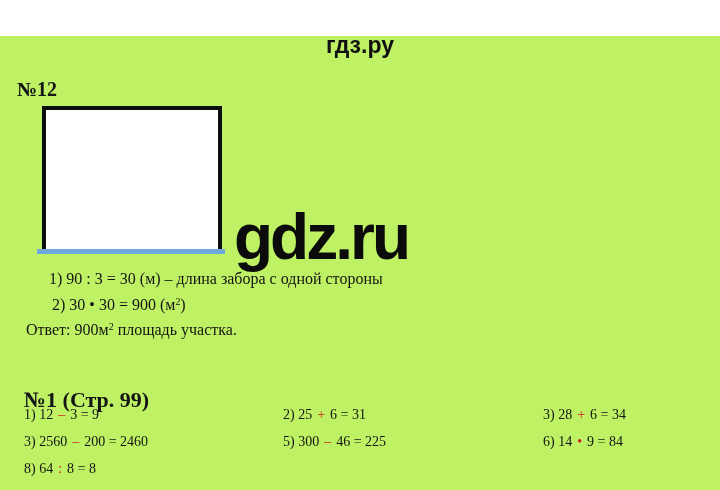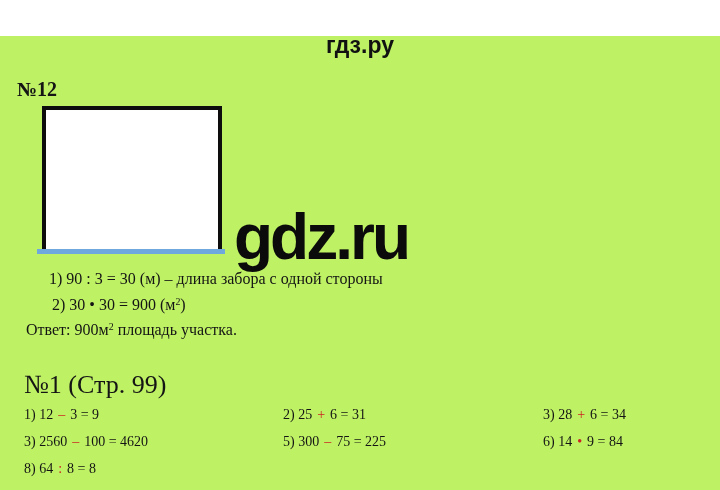--- a/index.html
+++ b/index.html
@@ -80,23 +80,23 @@
   sup.sq {
     font-size: 0.62em;
     line-height: 0;
     position: relative;
     top: -0.55em;
     vertical-align: baseline;
   }
   .task1-title {
     position: absolute;
     left: 24px;
-    top: 336px;
-    font-weight: normal;
-    font-size: 26px;
+    top: 351px;
+    font-weight: bold;
+    font-size: 22px;
     line-height: 25px;
     white-space: nowrap;
   }
   .equations-grid {
     position: absolute;
     left: 24px;
     top: 365px;
     width: 690px;
     display: grid;
     grid-template-columns: 259px 260px auto;
@@ -140,22 +140,22 @@
   <div class="step step-2"><span>2) 30 • 30 = 900 (м</span><sup class="sq">2</sup><span>)</span></div>
 
   <div class="step answer-line"><span>Ответ: 900м</span><sup class="sq">2</sup><span> площадь участка.</span></div>
 
   <div class="task1-title">№1 (Стр. 99)</div>
 
   <div class="equations-grid">
     <div class="eq"><span>1) 12</span><span class="op" style="color: rgb(204, 35, 33);">–</span><span>3 = 9</span></div>
     <div class="eq"><span>2) 25</span><span class="op" style="color: rgb(204, 35, 33);">+</span><span>6 = 31</span></div>
     <div class="eq"><span>3) 28</span><span class="op" style="color: rgb(204, 35, 33);">+</span><span>6 = 34</span></div>
-    <div class="eq"><span>3) 2560</span><span class="op" style="color: rgb(204, 35, 33);">–</span><span>100 = 4620</span></div>
-    <div class="eq"><span>5) 300</span><span class="op" style="color: rgb(204, 35, 33);">–</span><span>75 = 225</span></div>
+    <div class="eq"><span>3) 2560</span><span class="op" style="color: rgb(204, 35, 33);">–</span><span>200 = 2460</span></div>
+    <div class="eq"><span>5) 300</span><span class="op" style="color: rgb(204, 35, 33);">–</span><span>46 = 225</span></div>
     <div class="eq"><span>6) 14</span><span class="op" style="color: rgb(204, 35, 33);">•</span><span>9 = 84</span></div>
     <div class="eq"><span>8) 64</span><span class="op" style="color: rgb(204, 35, 33);">:</span><span>8 = 8</span></div>
     <div class="eq"></div>
   </div>
 
   <div class="site-footer">gdz.ru</div>
 
 </div>
 
 </body></html>

